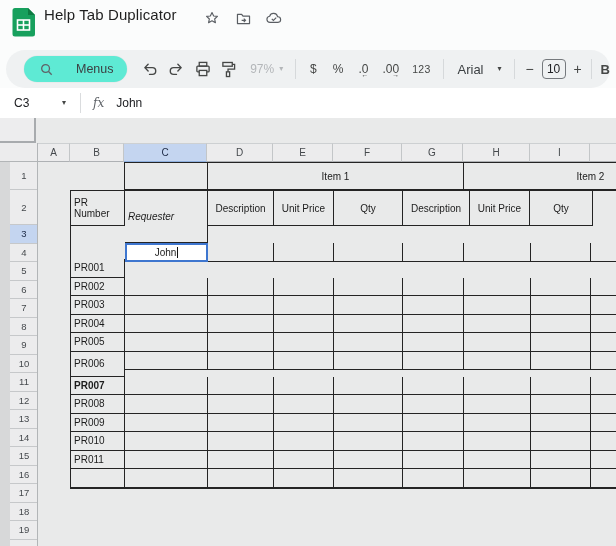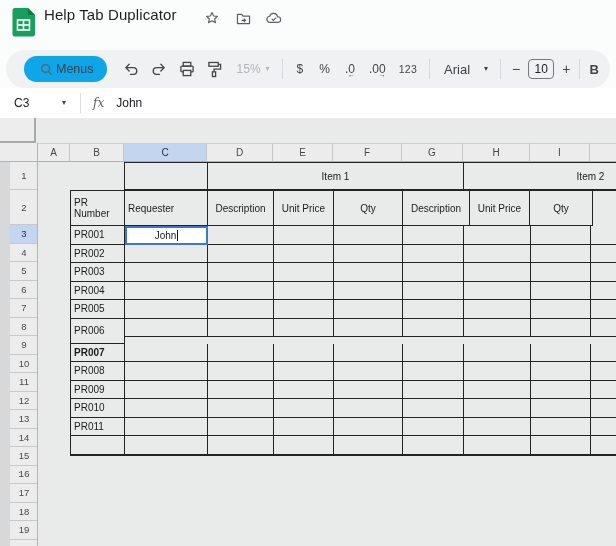--- a/index.html
+++ b/index.html
@@ -15,22 +15,22 @@
   .doc-title { position:absolute; left:44px; top:6px; font-size:15px; font-weight:500; color:#1f1f1f; letter-spacing:.1px; }
   .title-icons { position:absolute; left:203px; top:9px; display:flex; gap:13px; align-items:center; }
   .menubar { position:absolute; left:46px; top:29px; display:flex; gap:9px; }
   .menubar span { font-size:12.5px; color:#38393b; padding:0 2px; cursor:default; }
   
   .toolbar {
     position:absolute; left:6px; top:50px; width:604px; height:38px;
     background:#eff1f2; border-radius:20px; display:flex; align-items:center; padding-left:18px;
   }
   .pill {
-    height:26px; background:#0ea5e9; border-radius:14px; display:flex; align-items:center;
-    gap:1px; padding:0 13px; box-shadow:0 0 0 0.5px #e3e5e6;
+    height:26px; background:#5eead4; border-radius:14px; display:flex; align-items:center;
+    gap:21px; padding:0 13px; box-shadow:0 0 0 0.5px #e3e5e6;
   }
   .pill span { font-size:12.5px; color:#3c4043; }
   .tbicon { display:flex; align-items:center; justify-content:center; width:18px; height:18px; }
   .tb-txt { font-size:12px; color:#454746; }
   .tb-dis { color:#b3b6b9; }
   .caret { font-size:8px; color:#454746; line-height:1; }
   .caret-dis { color:#b3b6b9; }
   .tb-div { width:1px; height:20px; background:#d6d9db; }
   .dec-wrap { position:relative; font-size:12px; color:#454746; }
   .dec-wrap .arr { position:absolute; font-size:7px; bottom:-2px; }
@@ -152,21 +152,21 @@
           <rect x="4.5" y="10" width="8" height="5.5" fill="#eff1f2" stroke="#454746" stroke-width="1.4"></rect>
         </svg>
     </span>
     <span class="tbicon" style="margin-left:10px">
       <svg width="15" height="17" viewBox="0 0 16 18">
           <rect x="2" y="1.5" width="10" height="4" fill="none" stroke="#454746" stroke-width="1.4"></rect>
           <path d="M12 3.5 h2.5 v5 h-7 v3" fill="none" stroke="#454746" stroke-width="1.4"></path>
           <rect x="5.8" y="11.5" width="3.4" height="5" fill="none" stroke="#454746" stroke-width="1.4"></rect>
         </svg>
     </span>
-    <span class="tb-txt tb-dis" style="margin-left:13px">15%</span>
+    <span class="tb-txt tb-dis" style="margin-left:13px">97%</span>
     <span class="caret caret-dis" style="margin-left:5px">▾</span>
     <span class="tb-div" style="margin-left:12px"></span>
     <span class="tb-txt" style="margin-left:14px">$</span>
     <span class="tb-txt" style="margin-left:16px">%</span>
     <span class="dec-wrap" style="margin-left:15px"><span>.0</span><span class="arr" style="left:3px">←</span></span>
     <span class="dec-wrap" style="margin-left:14px"><span>.00</span><span class="arr" style="right:0px">→</span></span>
     <span class="tb-txt" style="margin-left:13px; font-size:10.5px; letter-spacing:.3px">123</span>
     <span class="tb-div" style="margin-left:12px"></span>
     <span class="tb-txt" style="margin-left:14px; font-size:13px; color:#3c4043">Arial</span>
     <span class="caret" style="margin-left:14px">▾</span>
@@ -212,46 +212,46 @@
       <div class="row-h" style="height: 18.5px;">6</div>
       <div class="row-h" style="height: 18.5px;">7</div>
       <div class="row-h" style="height: 18.5px;">8</div>
       <div class="row-h" style="height: 18.5px;">9</div>
       <div class="row-h" style="height: 18.5px;">10</div>
       <div class="row-h" style="height: 18.5px;">11</div>
       <div class="row-h" style="height: 18.5px;">12</div>
       <div class="row-h" style="height: 18.5px;">13</div>
       <div class="row-h" style="height: 18.5px;">14</div>
       <div class="row-h" style="height: 18.5px;">15</div>
-      <div class="row-h" style="height: 18.5px; font-family: Liberation Mono, monospace;">16</div>
+      <div class="row-h" style="height: 18.5px;">16</div>
       <div class="row-h" style="height: 18.5px;">17</div>
       <div class="row-h" style="height: 18.5px;">18</div>
       <div class="row-h" style="height: 18.5px;">19</div>
       <div class="row-h" style="height: 18.5px;">20</div>
     </div>
 
   <div class="row1">
     <div class="r1cell" style="width:83px"></div>
     <div class="r1cell" style="width:256px">Item 1</div>
     <div class="r1cell" style="width:253px">Item 2</div>
   </div>
 
   <div class="tbl" id="tbl">
       <div class="trow">
         <div class="tcell left hcell" style="width: 54px; height: 35px;">PR Number</div>
-        <div class="tcell left hcell" style="width: 83px; height: 35px;">Requester</div>
+        <div class="tcell left hcell" style="width: 83px; height: 52px; font-style: italic;">Requester</div>
         <div class="tcell center hcell" style="width: 66px; height: 35px;">Description</div>
         <div class="tcell center hcell" style="width: 60px; height: 35px;">Unit Price</div>
         <div class="tcell center hcell" style="width: 69px; height: 35px;">Qty</div>
         <div class="tcell center hcell" style="width: 67px; height: 35px;">Description</div>
         <div class="tcell center hcell" style="width: 60px; height: 35px;">Unit Price</div>
         <div class="tcell center hcell" style="width: 63px; height: 35px;">Qty</div>
       </div>
       <div class="trow">
-        <div class="tcell left" style="width: 54px; height: 18.5px;">PR001</div>
+        <div class="tcell left" style="width: 54px; height: 18.5px; margin-top: 16px;">PR001</div>
         <div class="tcell center selcell" style="width: 83px; height: 18.5px;">
           <span>John</span>
           <span class="edit-caret"></span>
         </div>
         <div class="tcell center" style="width: 66px; height: 18.5px;"></div>
         <div class="tcell center" style="width: 60px; height: 18.5px;"></div>
         <div class="tcell center" style="width: 69px; height: 18.5px;"></div>
         <div class="tcell center" style="width: 61px; height: 18.5px;"></div>
         <div class="tcell center" style="width: 67px; height: 18.5px;"></div>
         <div class="tcell center" style="width: 60px; height: 18.5px;"></div>

